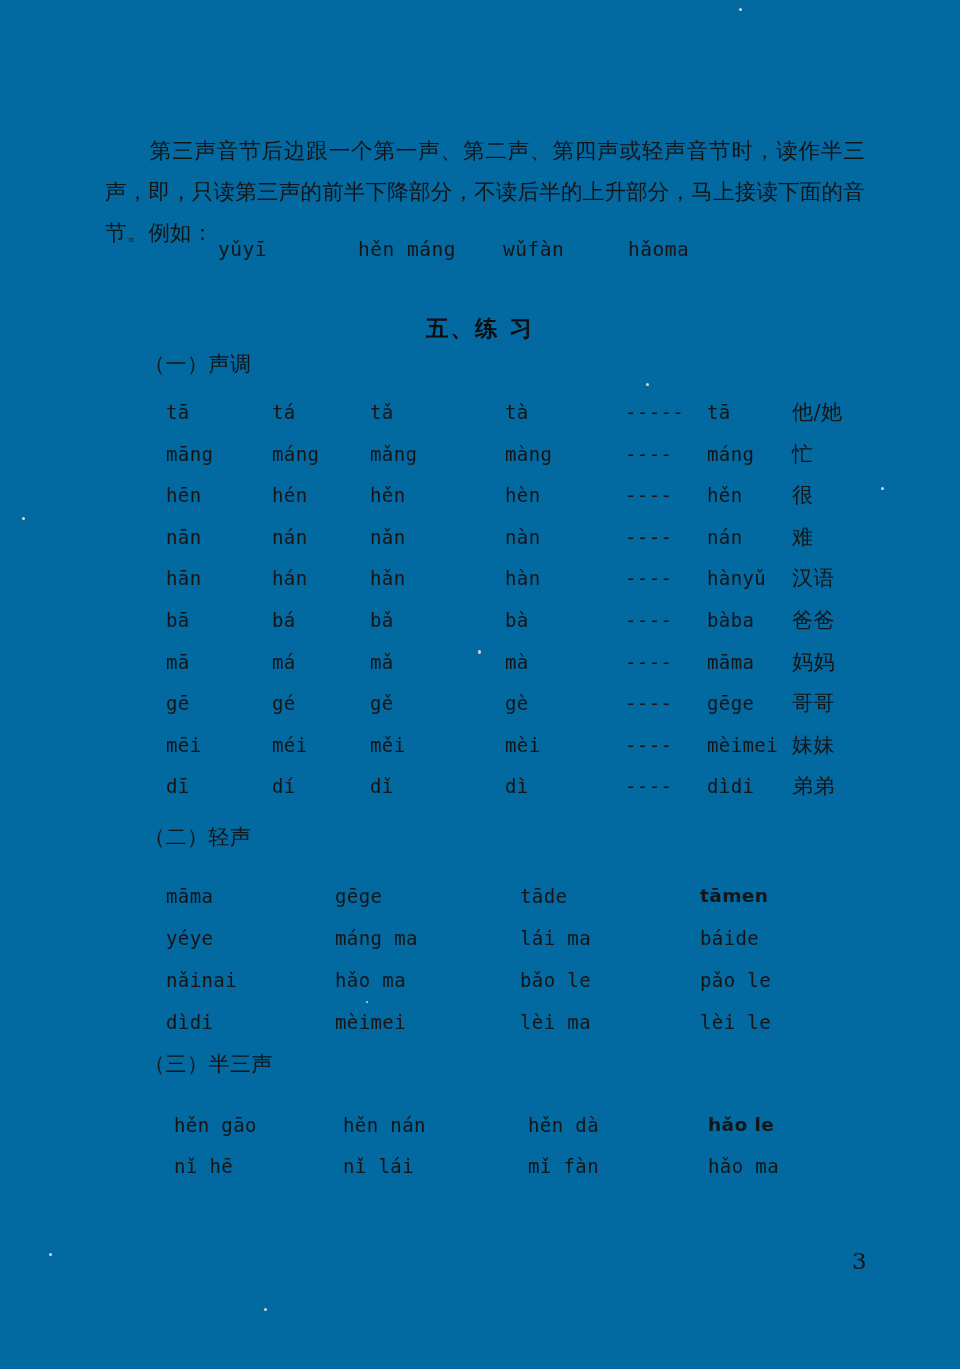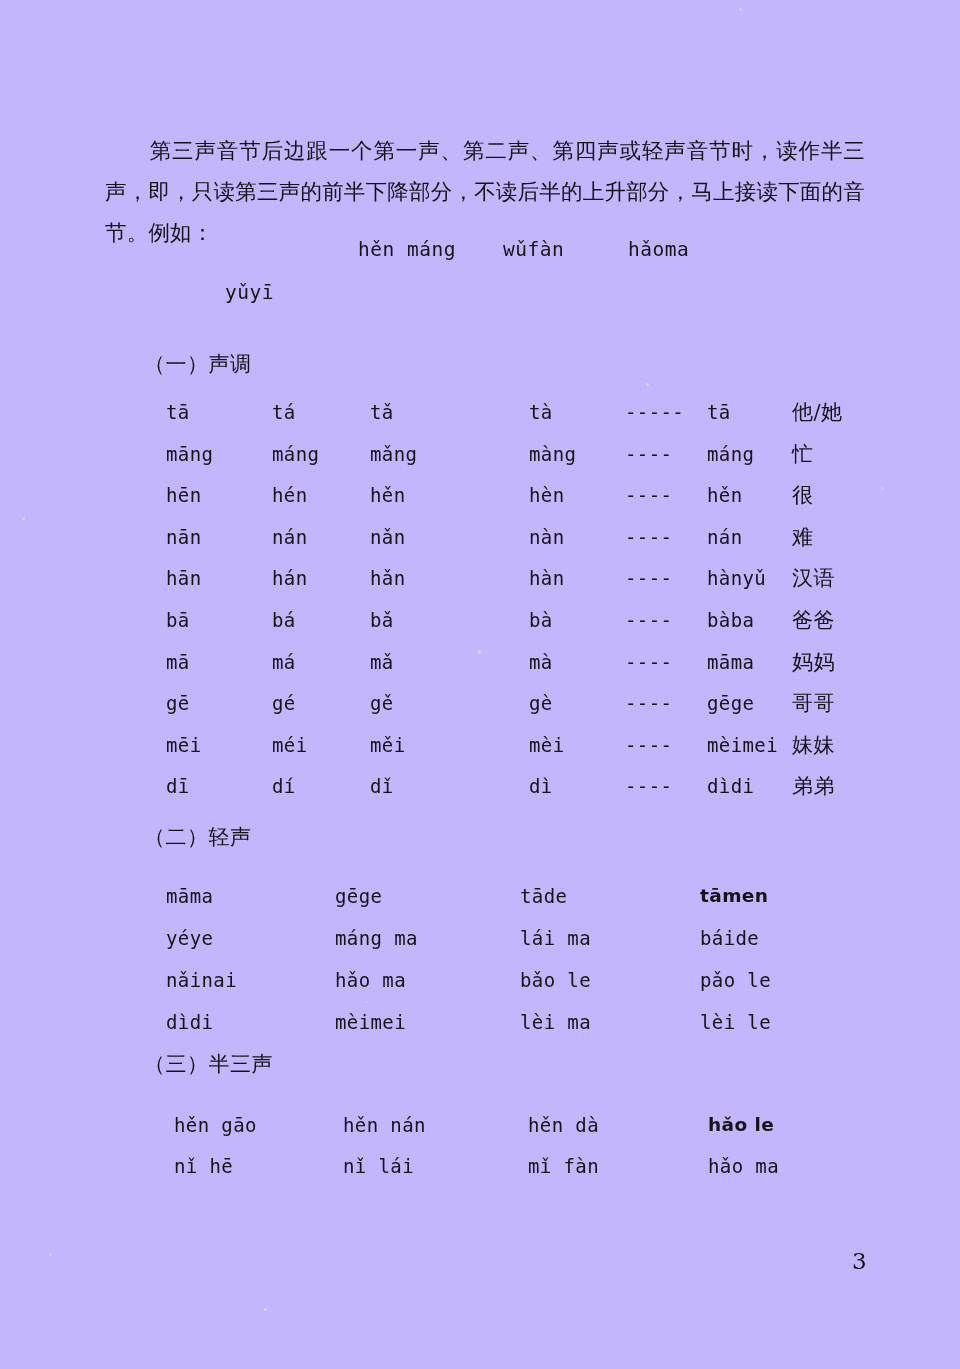--- a/index.html
+++ b/index.html
@@ -13,21 +13,21 @@
     position: relative;
     font-family: "DejaVu Sans", sans-serif;
     color: #111111;
     overflow: hidden;
   }
 
   .page {
     position: relative;
     width: 960px;
     height: 1369px;
-    background: #c4b5fd;
+    background: #0369a1;
   }
 
   
   .intro {
     position: absolute;
     left: 105px;
     top: 108px;
     width: 760px;
     font-family: "DejaVu Serif", "Liberation Serif", serif;
     font-size: 21.5px;
@@ -47,21 +47,21 @@
     height: 34px;
   }
   .example-row .ex {
     position: absolute;
     font-family: "DejaVu Sans Mono", "Liberation Mono", monospace;
     font-size: 19.5px;
     letter-spacing: 0.5px;
     color: #151515;
     white-space: pre;
   }
-  .ex0 { left: 120px; margin-top: 43px; }
+  .ex0 { left: 113px; }
   .ex1 { left: 253px; }
   .ex2 { left: 398px; }
   .ex3 { left: 523px; }
 
   
   .section-heading {
     position: absolute;
     left: 0;
     top: 313px;
     width: 960px;
@@ -105,21 +105,21 @@
     font-family: "DejaVu Sans Mono", "Liberation Mono", monospace;
     font-size: 19px;
     letter-spacing: 0.4px;
     color: #151515;
     white-space: pre;
     line-height: 24px;
   }
   .tcol0 { left: 166px; }
   .tcol1 { left: 272px; }
   .tcol2 { left: 370px; }
-  .tcol3 { left: 505px; margin-left: 24px; }
+  .tcol3 { left: 505px; }
   .tcol-dash {
     left: 625px;
     font-family: "DejaVu Sans Mono", "Liberation Mono", monospace;
     letter-spacing: 1px;
   }
   .tcol4 { left: 707px; }
   .tcol5 {
     left: 792px;
     font-family: "DejaVu Serif", "Liberation Serif", serif !important;
     font-size: 21px !important;
@@ -196,20 +196,21 @@
 
   <p class="intro"><span class="ind"></span><span>第三声音节后边跟一个第一声、第二声、第四声或轻声音节时，读作半三声，即，只读第三声的前半下降部分，不读后半的上升部分，马上接读下面的音节。例如：</span></p>
 
   <div class="example-row">
     <span class="ex ex0">yǔyī</span>
     <span class="ex ex1">hěn máng</span>
     <span class="ex ex2">wǔfàn</span>
     <span class="ex ex3">hǎoma</span>
   </div>
 
+  <div class="section-heading">五、练  习</div>
 
   <div class="sub-label" id="sub-1">（一）声调</div>
 
   <div class="tone-table">
     <div class="tone-row">
       <span class="tcol0">tā</span>
       <span class="tcol1">tá</span>
       <span class="tcol2">tǎ</span>
       <span class="tcol3">tà</span>
       <span class="tcol-dash">-----</span>

